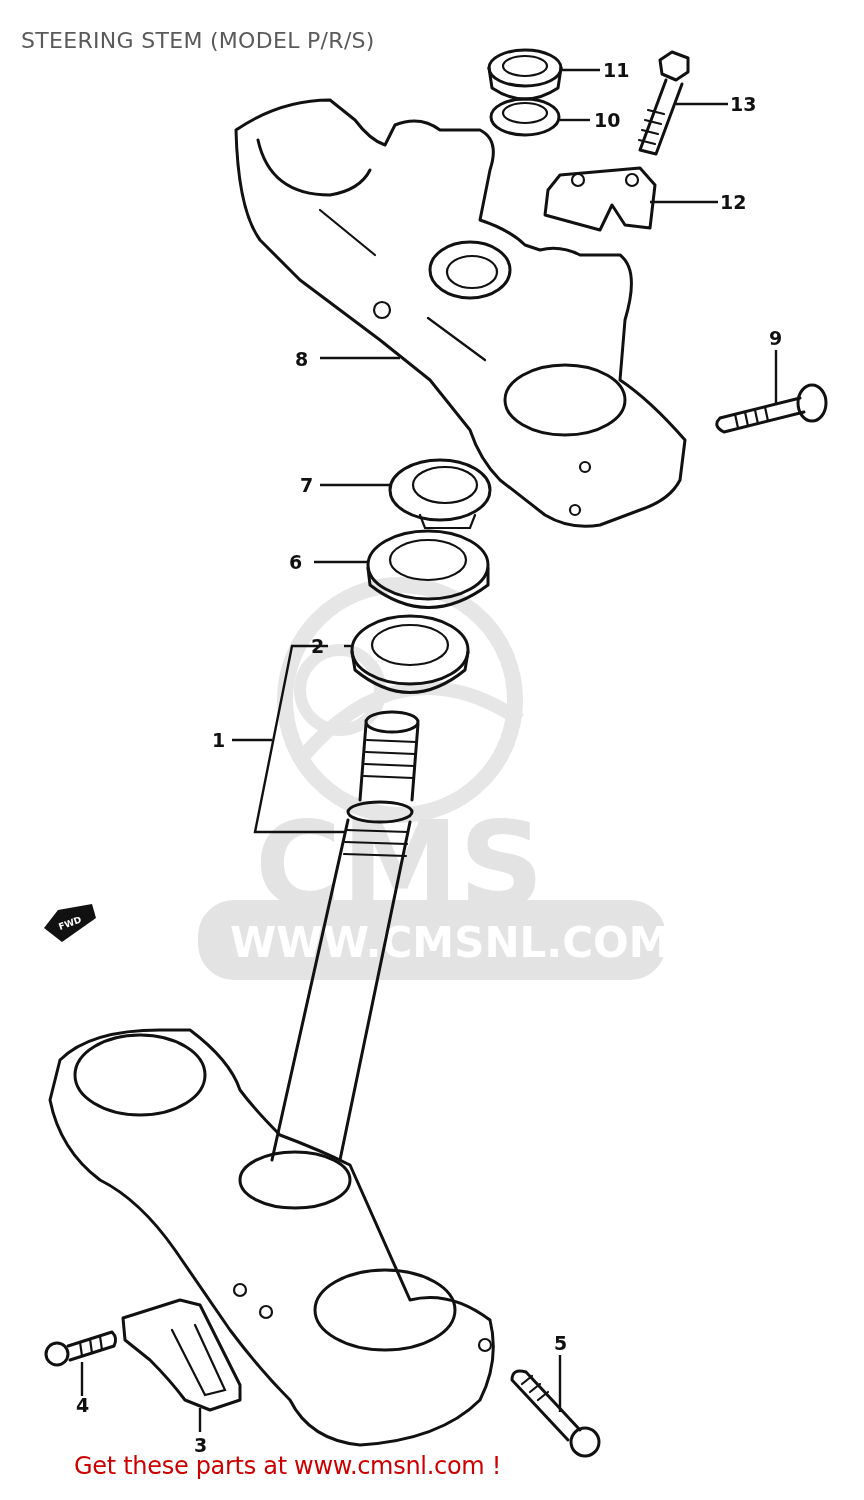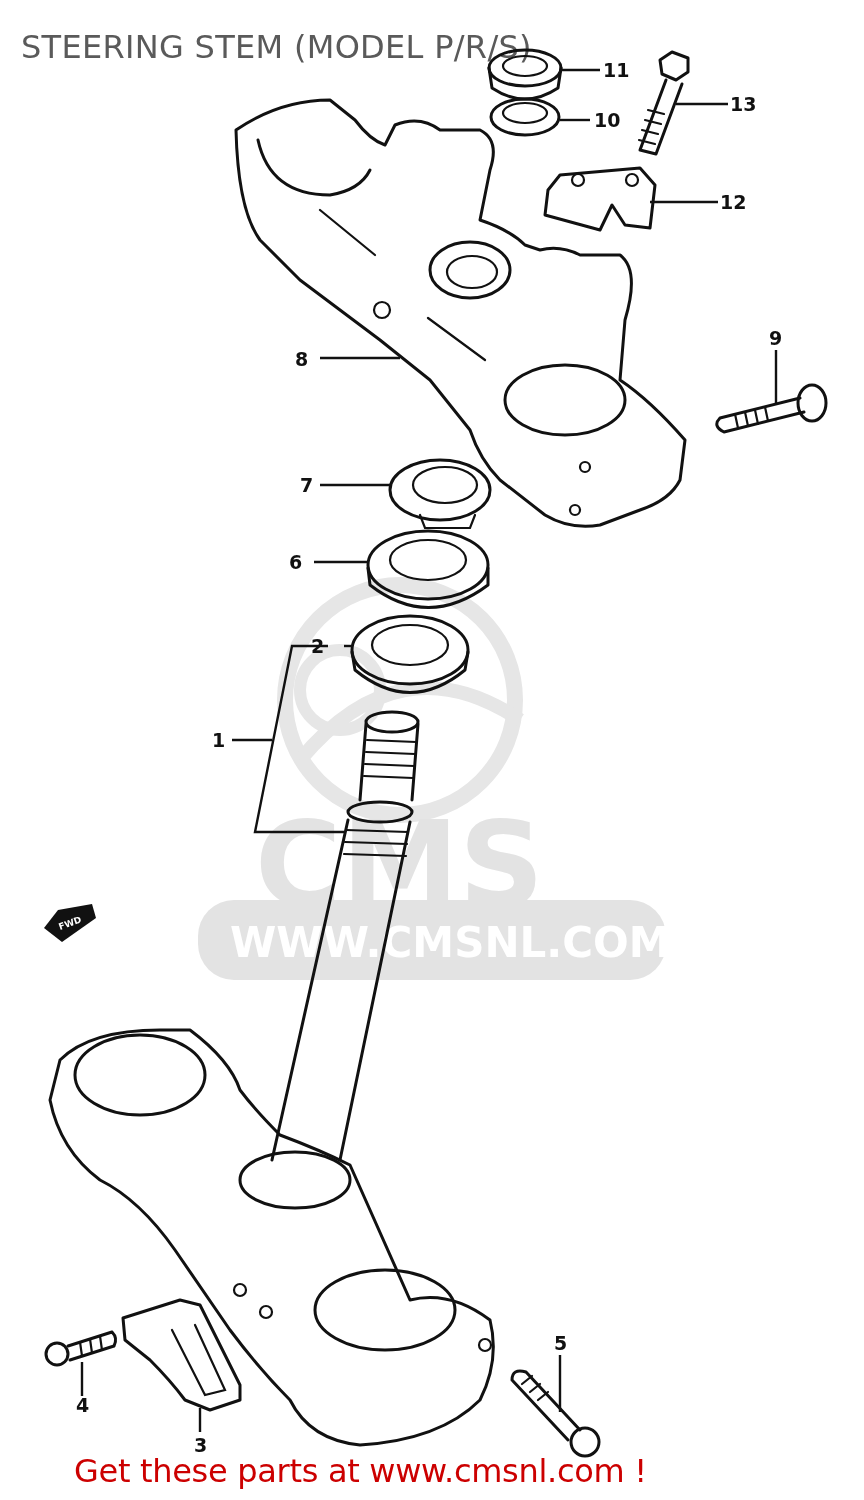--- a/index.html
+++ b/index.html
@@ -1,18 +1,18 @@
 <!DOCTYPE html>
 <html><head>
 <meta charset="utf-8">
 <style>
   html, body { margin: 0; padding: 0; background: #ffffff; }
   body { width: 864px; height: 1500px; position: relative; overflow: hidden; font-family: "DejaVu Sans", sans-serif; }
-  .title { position: absolute; left: 21px; top: 28px; font-size: 32px; color: #5a5a5a; letter-spacing: 0.3px; font-family: "DejaVu Sans", sans-serif; }
-  .footer { position: absolute; left: 74px; top: 1452px; font-size: 32px; color: #cc0000; font-family: "DejaVu Sans", sans-serif; letter-spacing: -0.3px; }
+  .title { position: absolute; left: 21px; top: 28px; font-size: 22px; color: #5a5a5a; letter-spacing: 0.3px; font-family: "DejaVu Sans", sans-serif; }
+  .footer { position: absolute; left: 74px; top: 1452px; font-size: 24px; color: #cc0000; font-family: "DejaVu Sans", sans-serif; letter-spacing: -0.3px; }
   .footer a { color: inherit; text-decoration: none; }
   svg.diagram { position: absolute; left: 0; top: 0; }
   .wm-text { font-family: "DejaVu Sans", sans-serif; font-weight: bold; fill: #ffffff; }
   .wm-big { font-family: "DejaVu Sans", sans-serif; font-weight: bold; fill: #e3e3e3; }
   .callout { font-family: "DejaVu Sans", sans-serif; font-weight: bold; font-size: 19px; fill: #111; }
   .ln { stroke: #111; stroke-width: 3; fill: none; stroke-linecap: round; stroke-linejoin: round; }
   .ln2 { stroke: #111; stroke-width: 2.2; fill: none; stroke-linecap: round; }
   .lead { stroke: #111; stroke-width: 2.4; fill: none; }
   .part { cursor: pointer; }
 </style>

